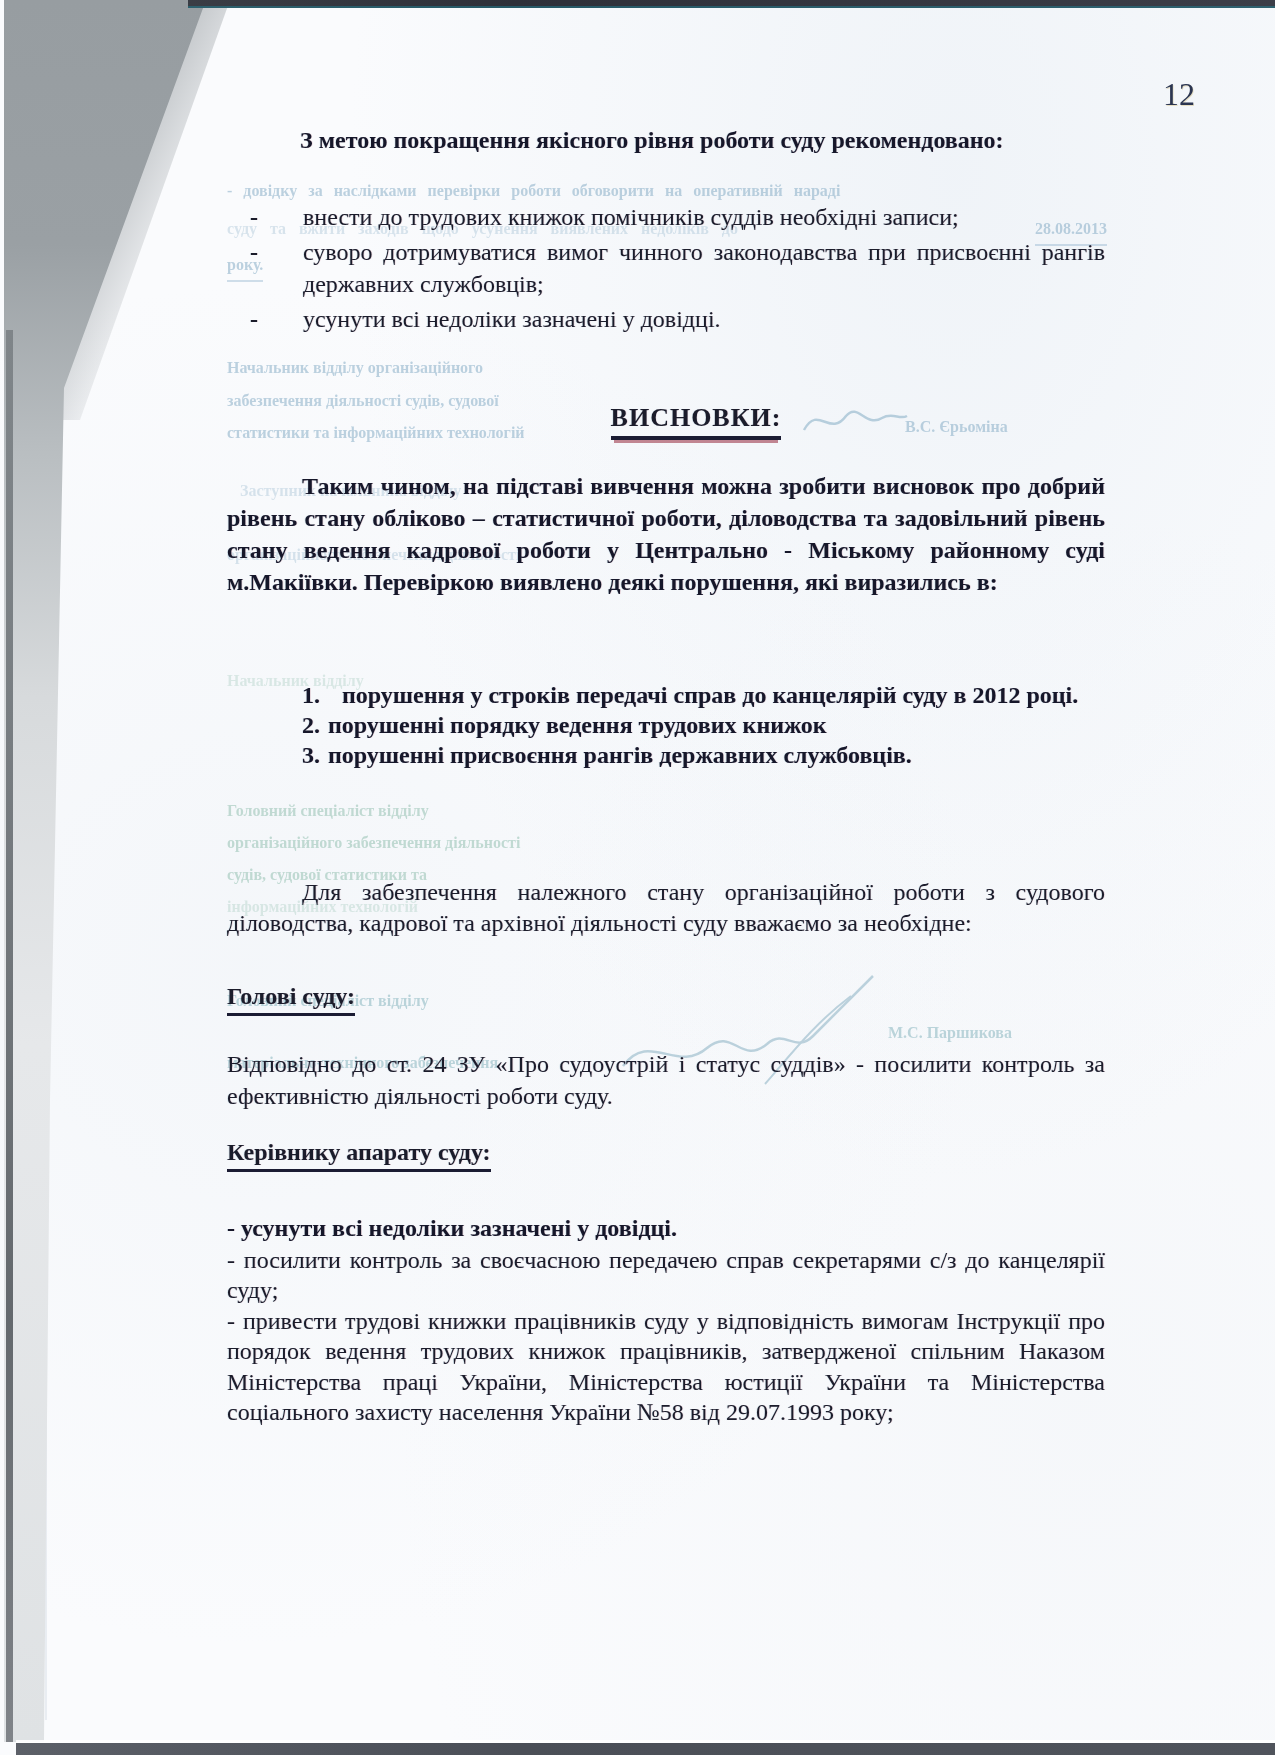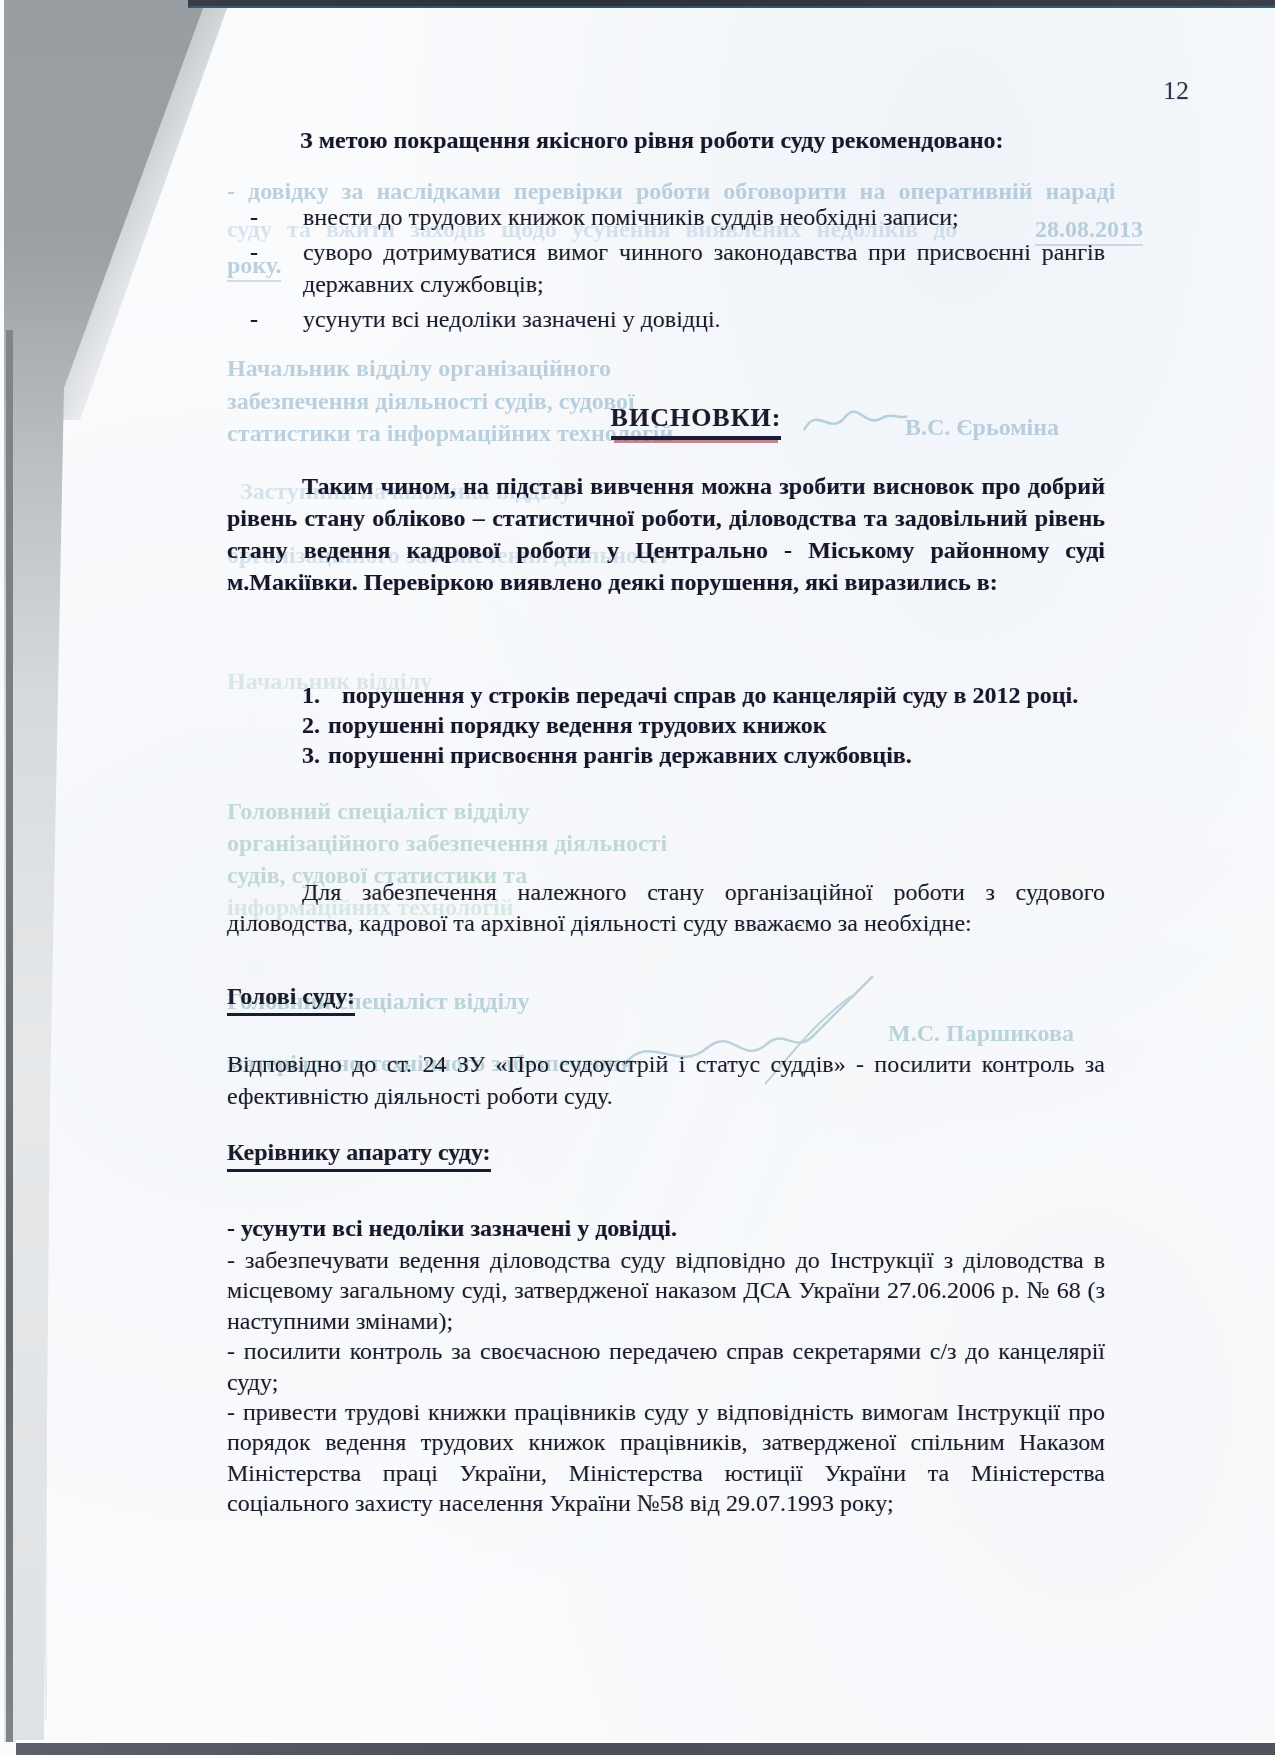--- a/index.html
+++ b/index.html
@@ -59,21 +59,21 @@
     position:absolute; left:227px; width:878px;
     color:#1b1c2b;
     font-size:24px; line-height:32px;
     text-align:justify;
     text-shadow:0.7px 0 0 rgba(160,30,60,.14), -0.7px 0 0 rgba(20,110,150,.14);
     z-index:3;
   }
   .bold { font-weight:bold; color:#16172a; }
   .page-num {
     position:absolute; left:1163px; top:76px;
-    font-size:26px; color:#2b3550;
+    font-size:32px; color:#2b3550;
     text-shadow:0.8px 0.8px 0 rgba(190,150,30,.25);
     z-index:3;
   }
   .head-indent { text-indent:73px; }
   .para-indent { text-indent:75px; }
 
   .bullet-item { position:relative; padding-left:76px; margin-bottom:3px; }
   .bullet-item .dash { position:absolute; left:23px; top:0; font-weight:bold; }
 
   .title-wrap { text-align:center; padding-left:60px; }
@@ -88,21 +88,21 @@
   .vio { padding-left:75px; }
   .vio .marker { font-weight:bold; }
   .gap-wide { display:inline-block; width:22px; }
   .gap-narrow { display:inline-block; width:8px; }
 
   .uhead { display:inline-block; font-weight:bold; border-bottom:3px solid #1b1c33; padding-bottom:1px; }
 
   
   .ghost {
     position:absolute; z-index:2;
-    font-weight:bold; font-size:24px; line-height:30px;
+    font-weight:bold; font-size:16px; line-height:30px;
     color:#7ea7c2; opacity:.5;
     filter:blur(0.7px);
     white-space:nowrap;
   }
   .ghost-teal  { color:#7fb0ba; }
   .ghost-green { color:#8cbcab; }
   .ghost-underline { border-bottom:2px solid rgba(90,140,180,.55); }
   .ghost-faint { opacity:.28; }
   .ghost-sig { position:absolute; z-index:2; opacity:.55; }
 </style>
@@ -194,18 +194,17 @@
 
   <div class="ink" style="top:1048px; line-height:32px;">Відповідно до ст. 24 ЗУ «Про судоустрій і статус суддів» - посилити контроль за ефективністю діяльності роботи суду.</div>
 
   <div class="ink" style="top:1136px;">
     <span class="uhead">Керівнику апарату суду:</span>
   </div>
 
   <div class="ink bold" style="top:1212px;">- усунути всі недоліки зазначені у довідці.</div>
 
   <div class="ink" style="top:1245px; line-height:30.4px;">
-    <div>- забезпечувати ведення діловодства суду відповідно до Інструкції з діловодства в місцевому загальному суді, затвердженої наказом ДСА України 27.06.2006 р. № 68 (з наступними змінами);</div>
     <div>- посилити контроль за своєчасною передачею справ секретарями с/з до канцелярії суду;</div>
     <div>- привести трудові книжки працівників суду у відповідність вимогам Інструкції про порядок ведення трудових книжок працівників, затвердженої спільним Наказом Міністерства праці України, Міністерства юстиції України та Міністерства соціального захисту населення України №58 від 29.07.1993 року;</div>
   </div>
 
 </div>
 
 </body></html>

